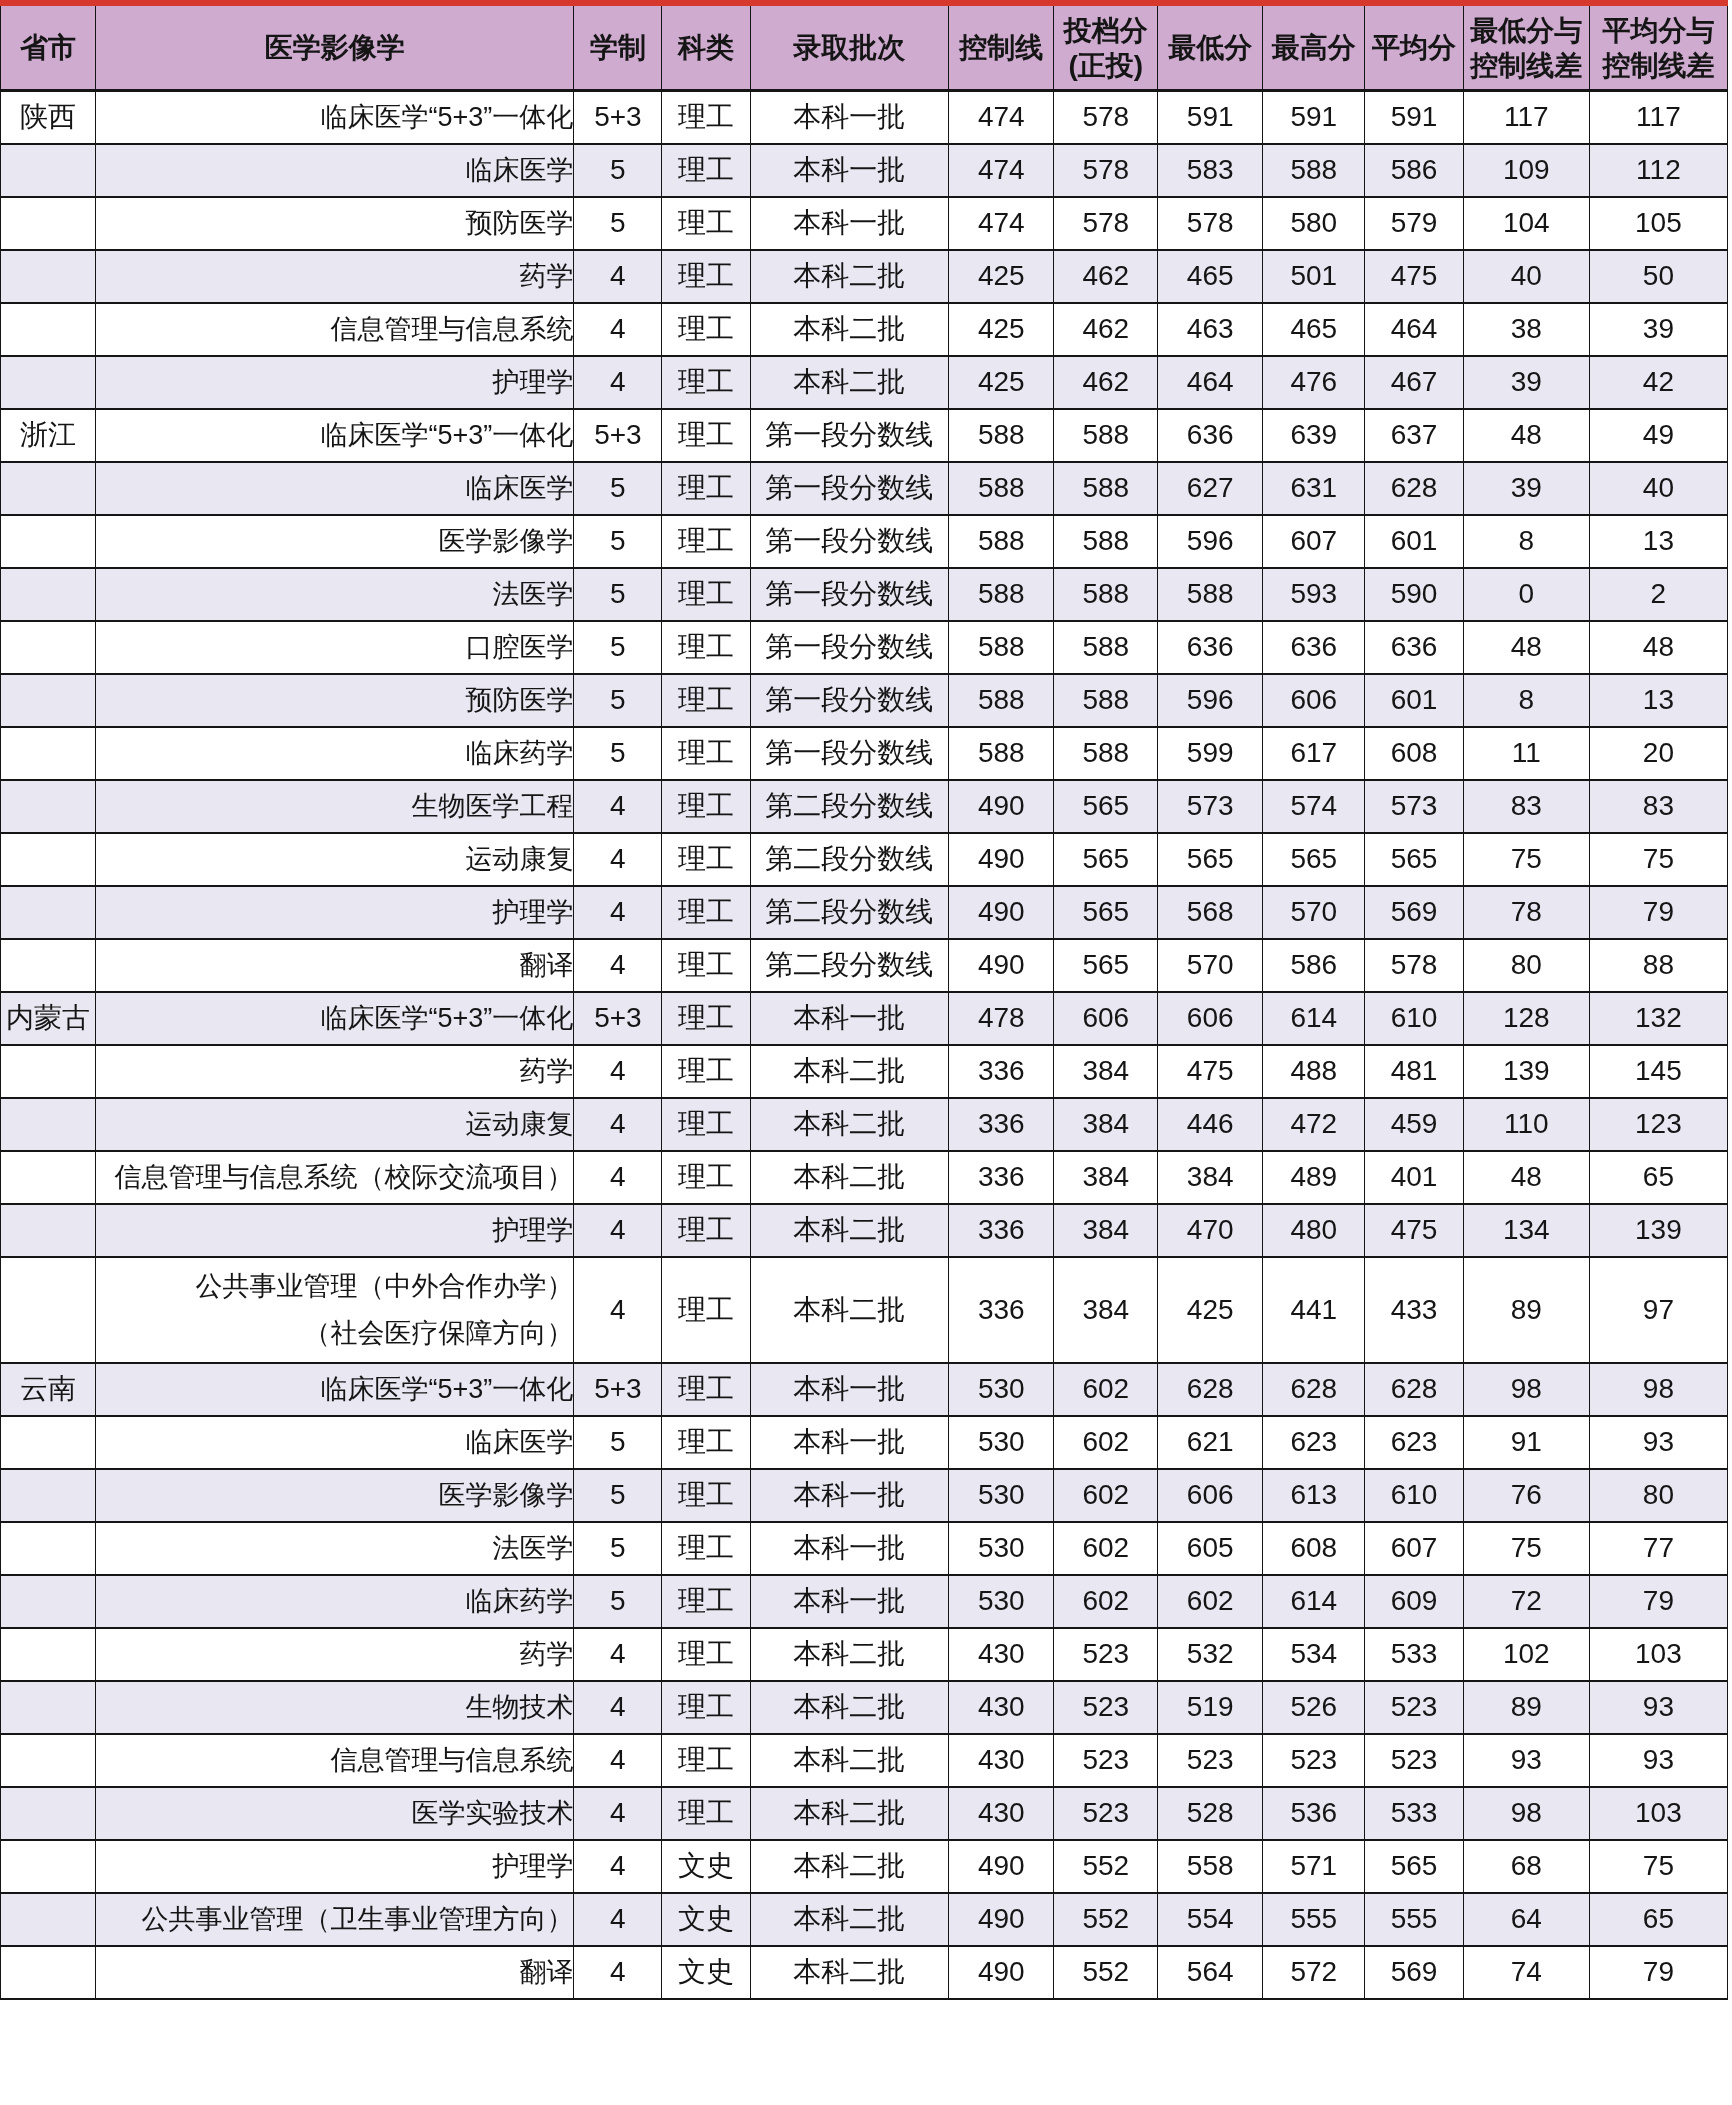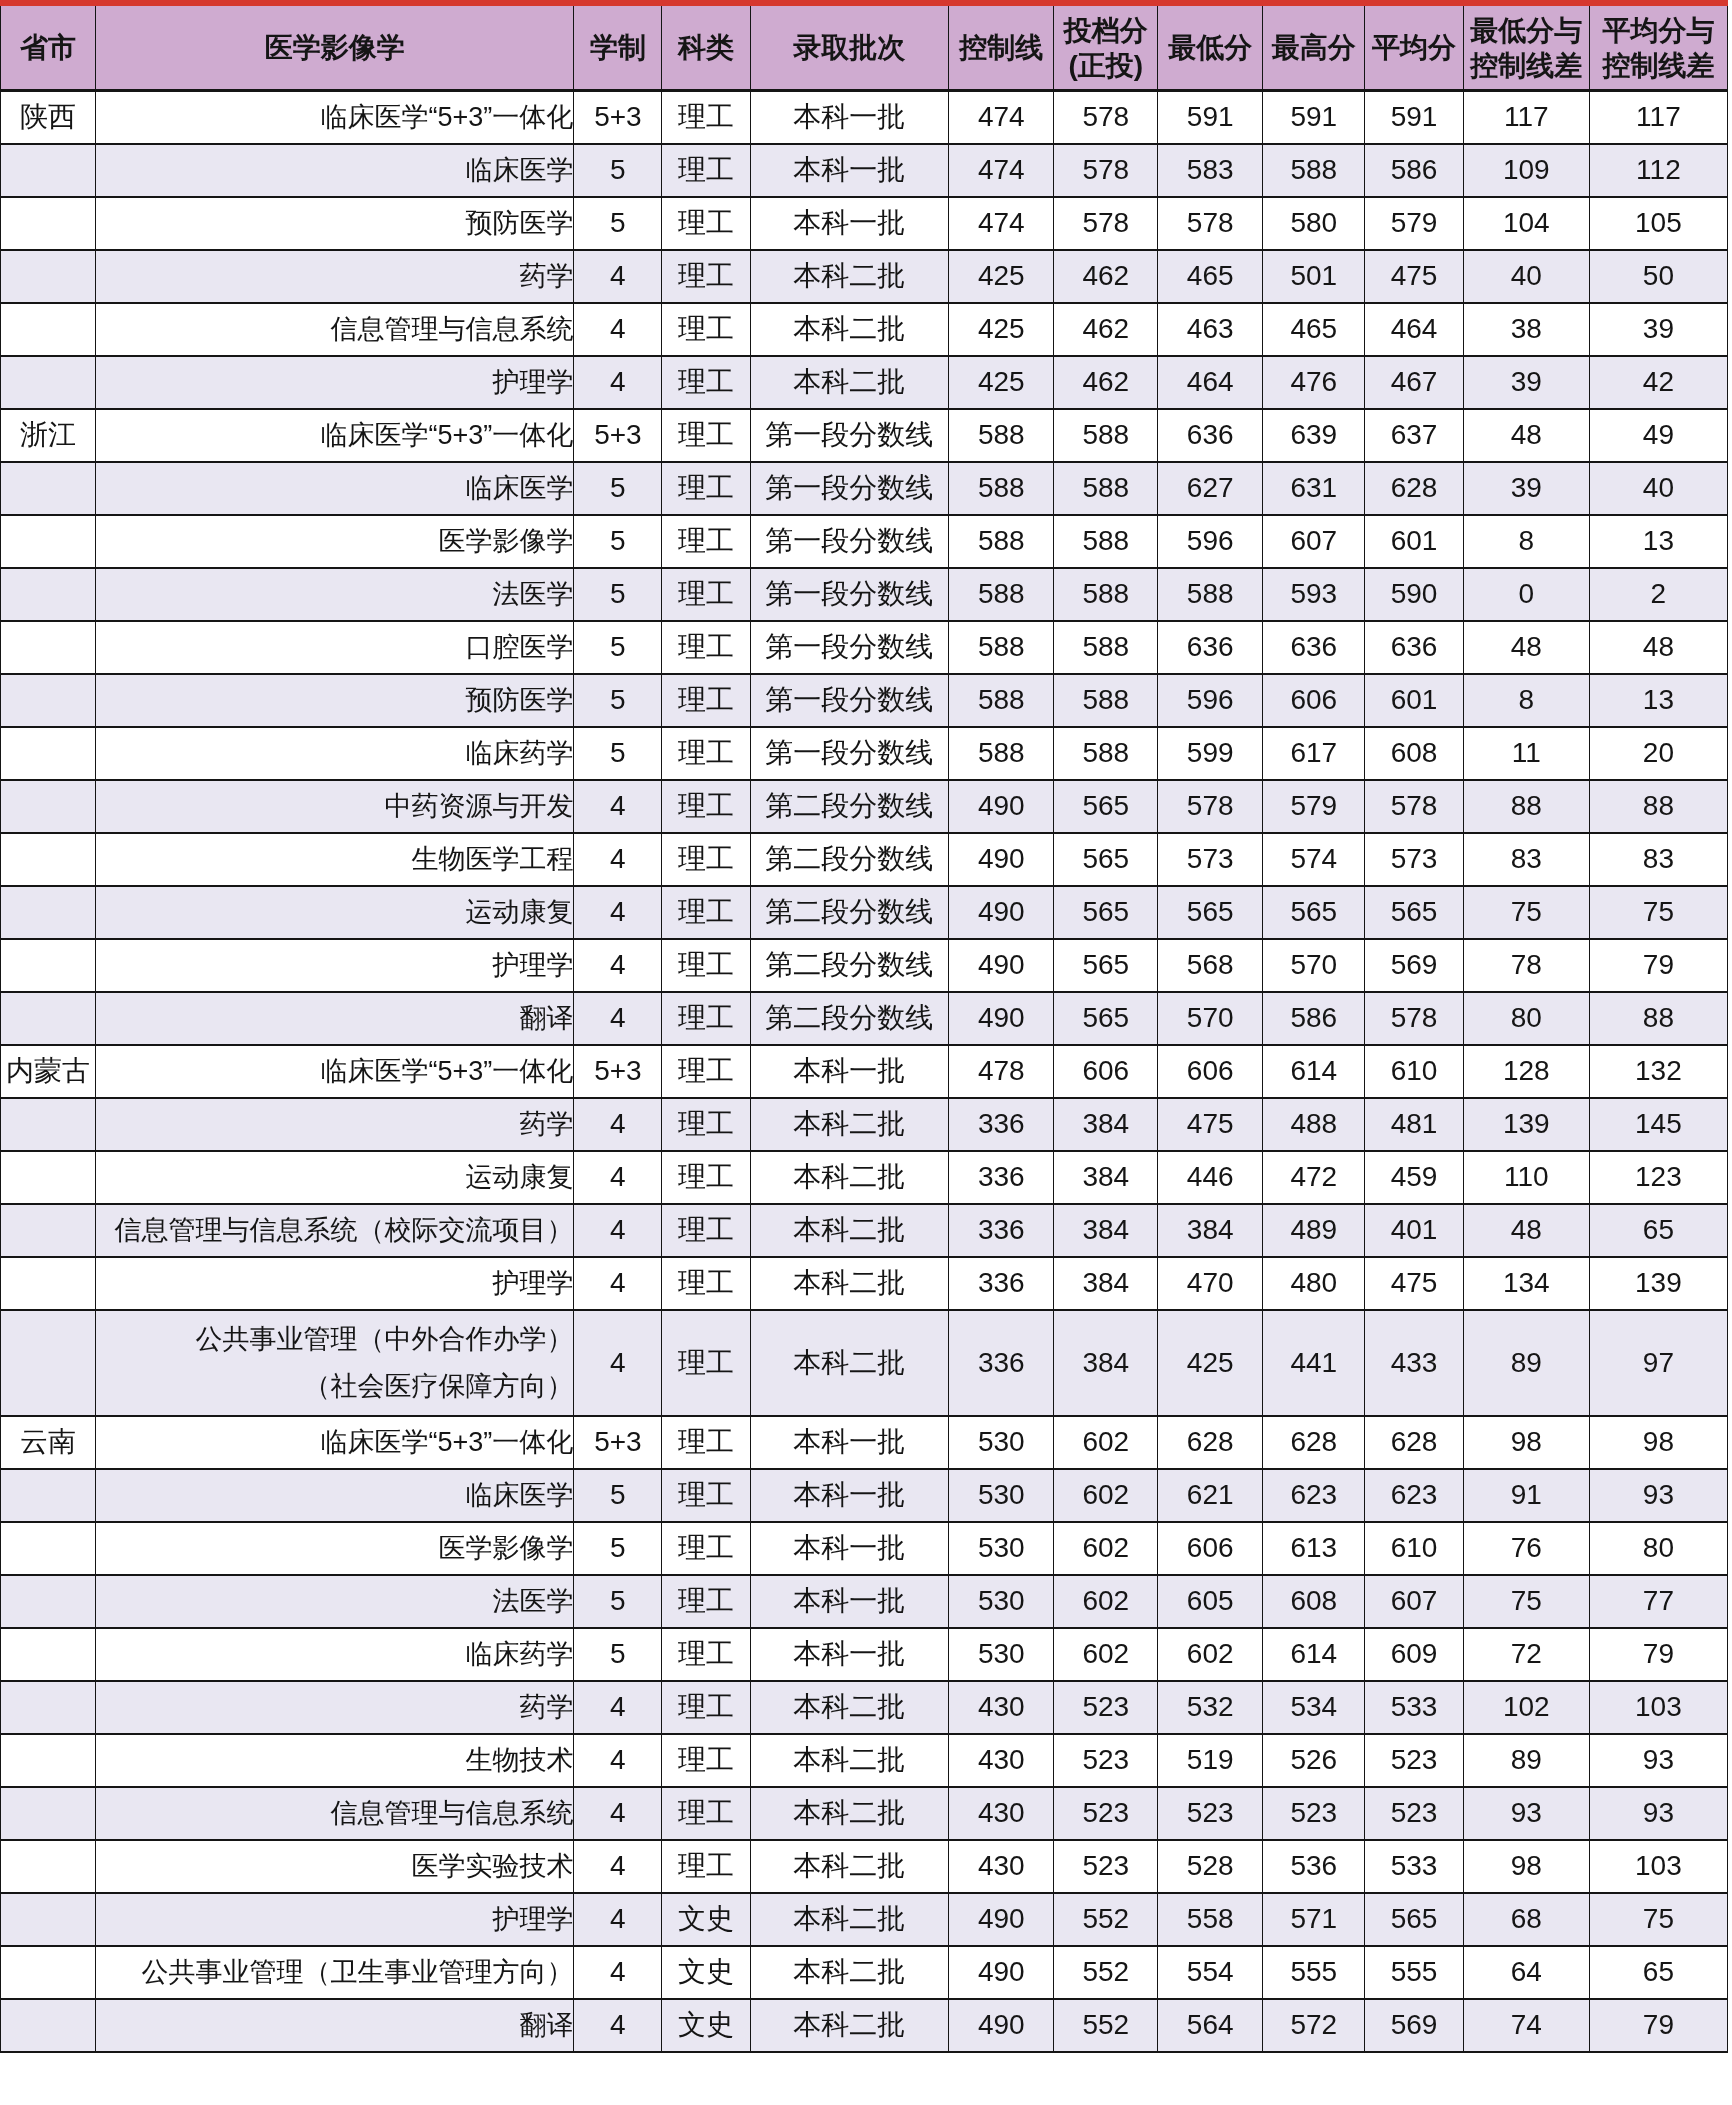--- a/index.html
+++ b/index.html
@@ -255,34 +255,20 @@
           <td>588</td>
           <td>588</td>
           <td>599</td>
           <td>617</td>
           <td>608</td>
           <td>11</td>
           <td>20</td>
         </tr>
         <tr>
           <td></td>
-          <td class="major">中药资源与开发</td>
-          <td>4</td>
-          <td>理工</td>
-          <td>第二段分数线</td>
-          <td>490</td>
-          <td>565</td>
-          <td>578</td>
-          <td>579</td>
-          <td>578</td>
-          <td>88</td>
-          <td>88</td>
-        </tr>
-        <tr>
-          <td></td>
           <td class="major">生物医学工程</td>
           <td>4</td>
           <td>理工</td>
           <td>第二段分数线</td>
           <td>490</td>
           <td>565</td>
           <td>573</td>
           <td>574</td>
           <td>573</td>
           <td>83</td>

